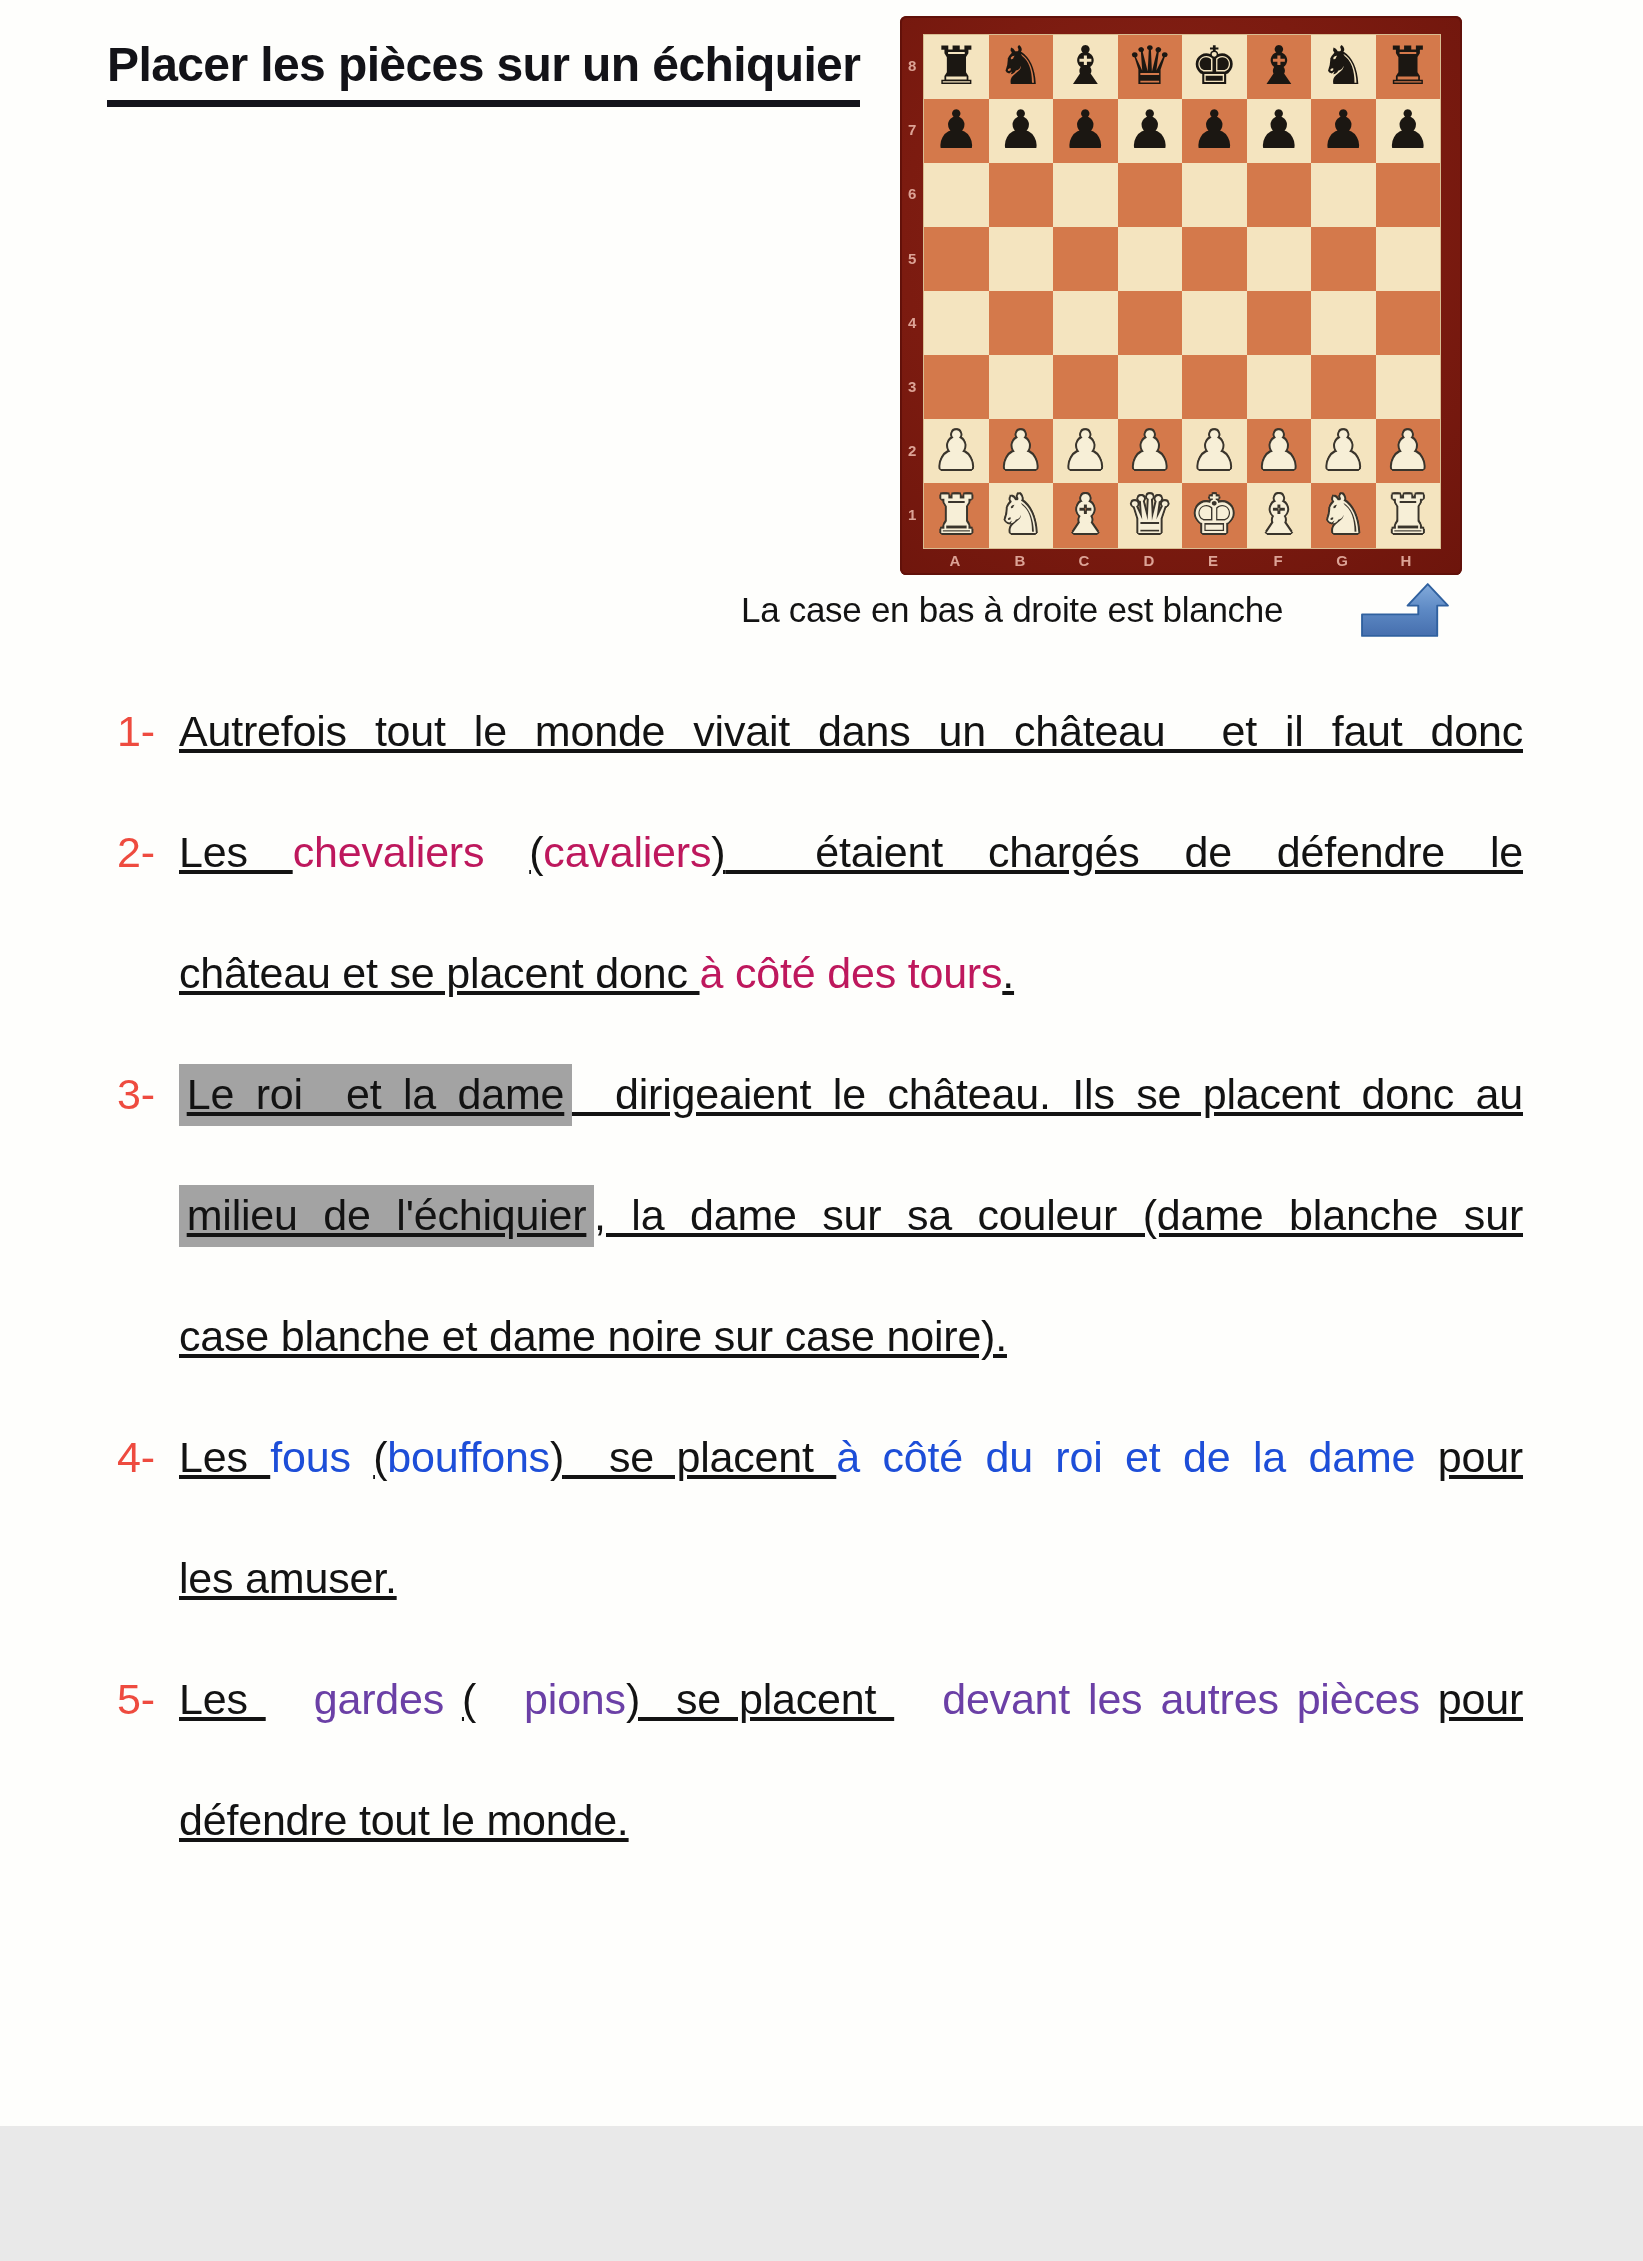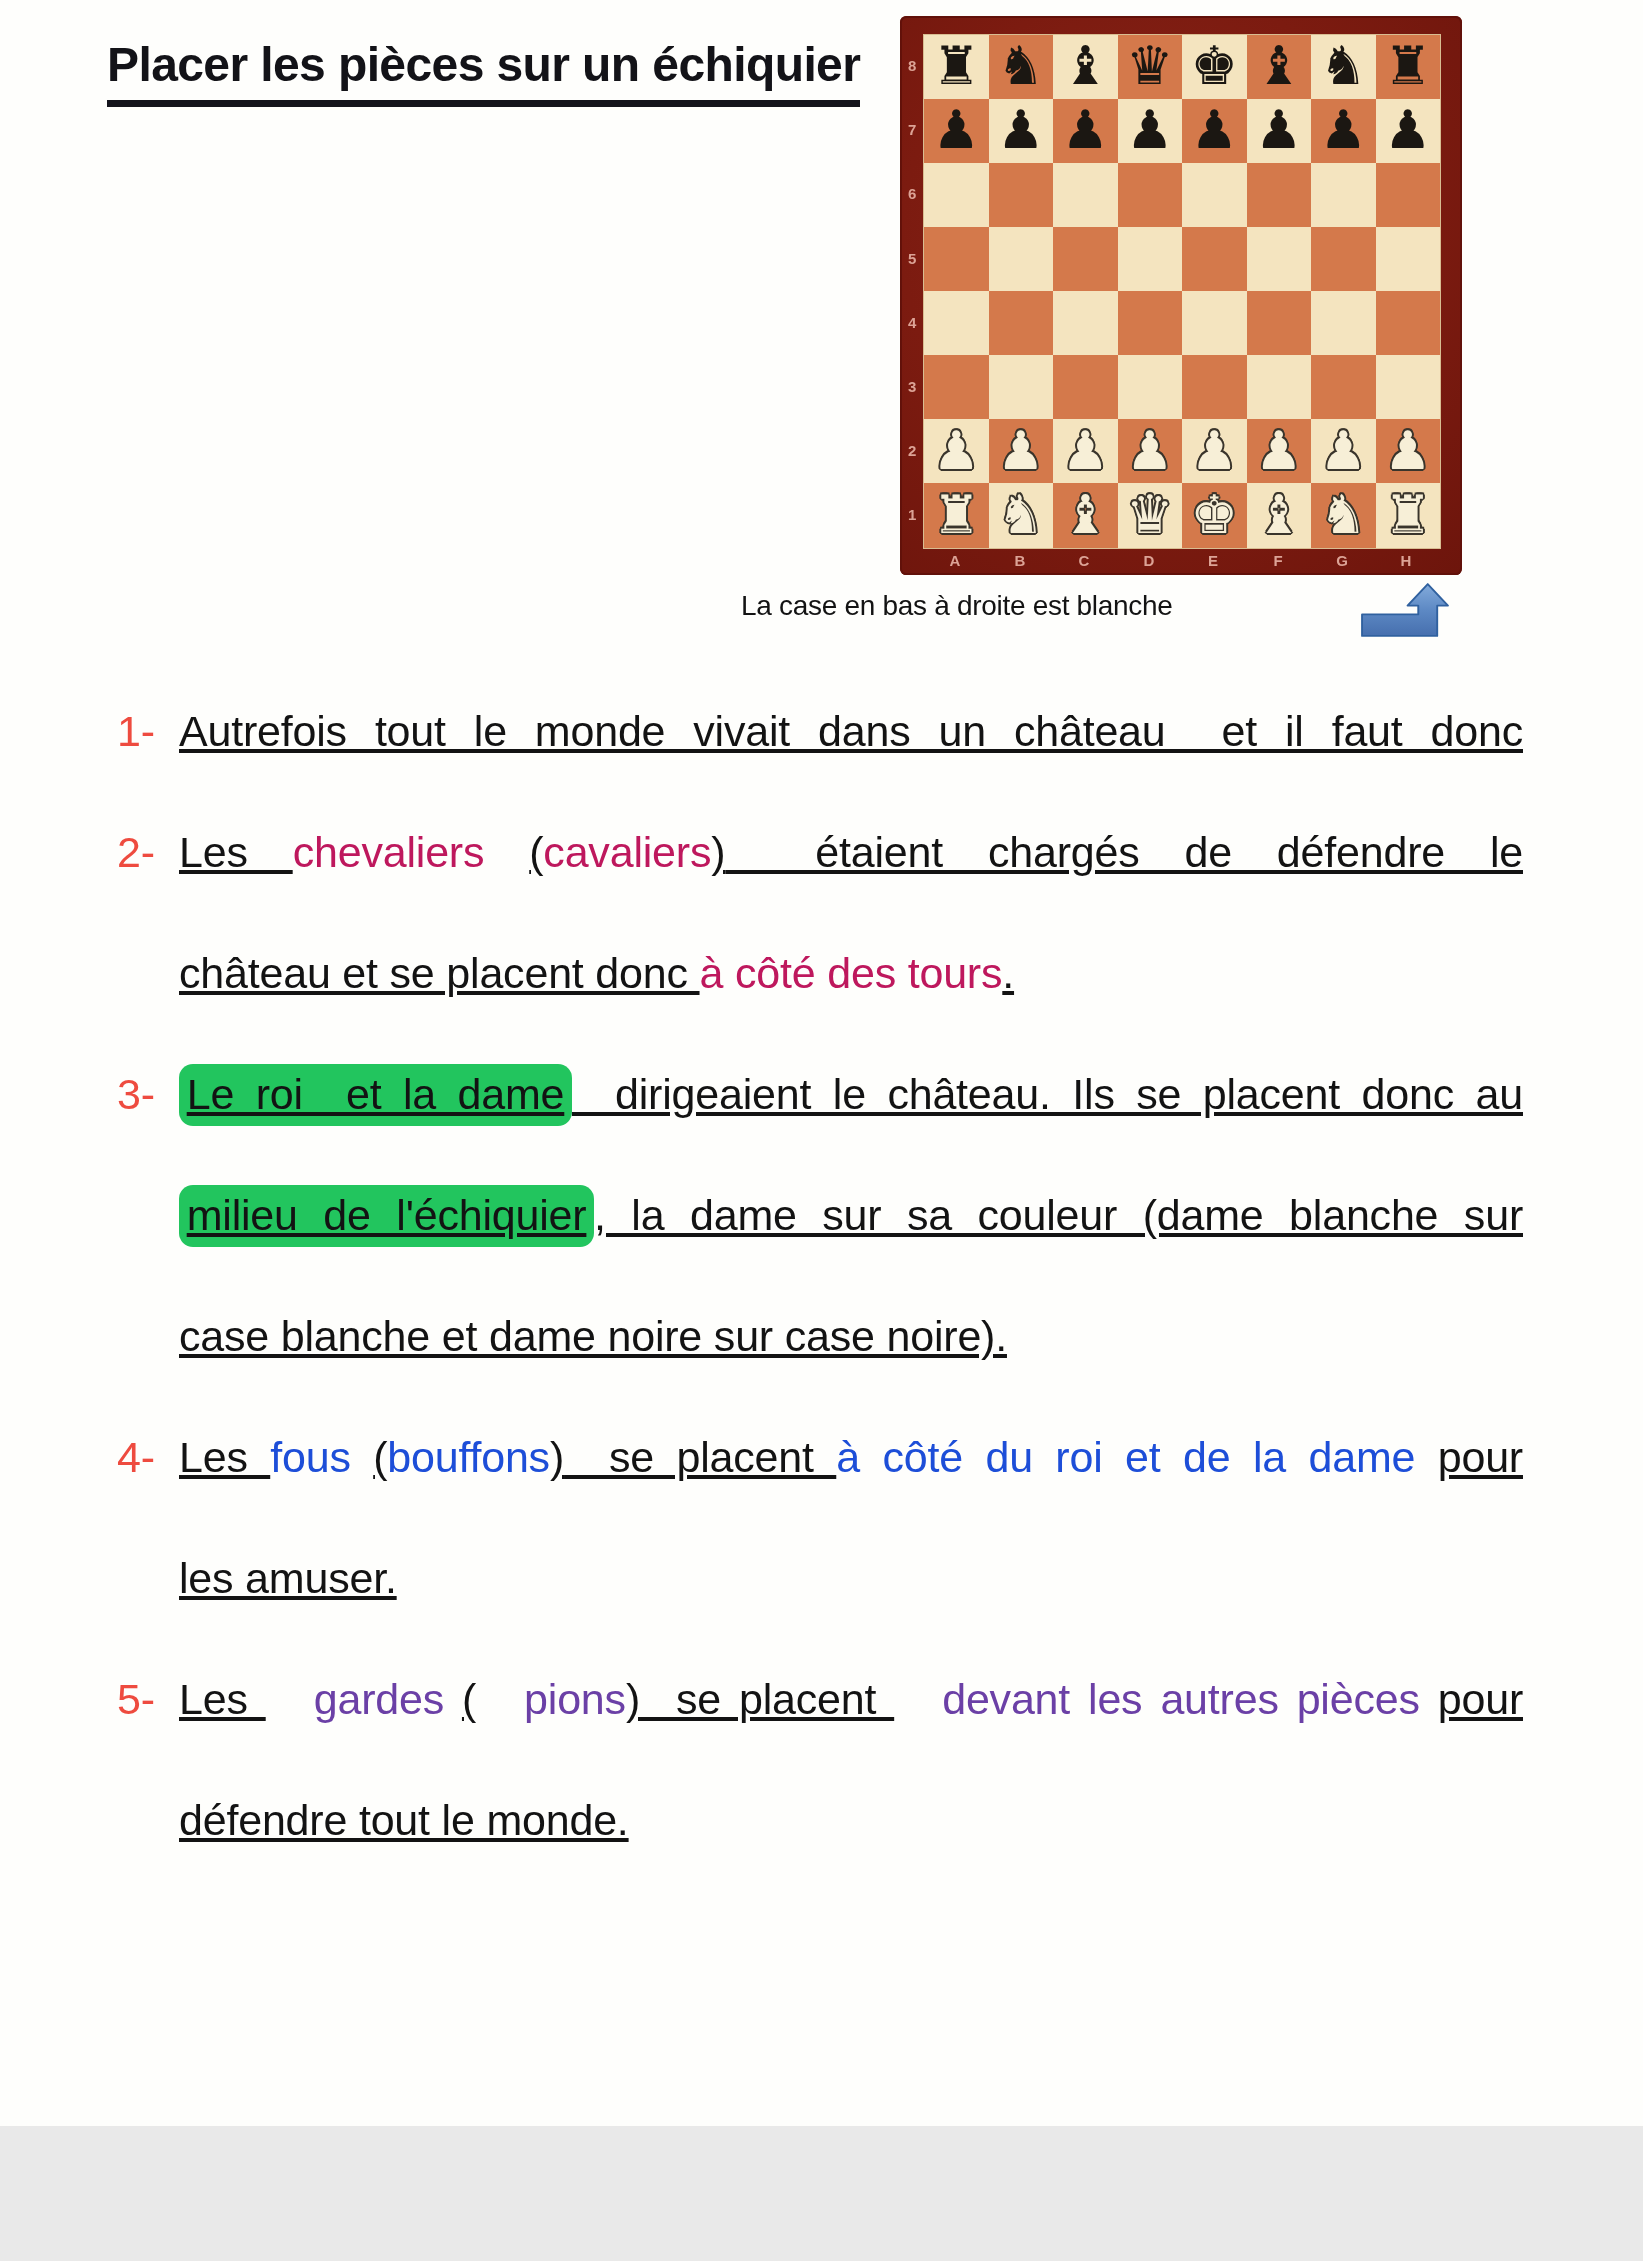--- a/index.html
+++ b/index.html
@@ -41,40 +41,40 @@
   .rank-label{
     position:absolute; left:2.6px; width:19.3px; text-align:center;
     font-size:15px; font-weight:bold; color:#dca396; font-family:"Liberation Sans",sans-serif;
   }
   .file-label{
     position:absolute; top:536px; width:18px; text-align:center;
     font-size:15px; font-weight:bold; color:#dca396; font-family:"Liberation Sans",sans-serif;
   }
   
   .caption{
-    position:absolute; left:741px; top:590px; font-size:28px; color:#131313;
+    position:absolute; left:741px; top:590px; font-size:35px; color:#131313;
     letter-spacing:-0.3px;
   }
   .arrow{position:absolute; left:1357px; top:577px;}
   
   .content{
     position:absolute; left:179px; top:671px; width:1344px;
     font-size:43px; color:#131313; letter-spacing:-0.2px;
   }
   .line{
     position:relative; height:121px; line-height:121px; white-space:nowrap;
   }
   .line.justify{ text-align:justify; text-align-last:justify; }
   .num{ position:absolute; left:-62px; top:0; font-weight:normal; }
   .c-black{color:#131313;text-decoration:underline;}
   .c-red{color:#ee4b3f;}
   .c-blue{color:#be185d;}
   .c-green{color:#1d4ed8;}
   .c-purple{color:#6b40a6;margin-left:48px;}
-  .hl{ background:#22c55e; padding:6.4px 7.7px 7.7px 7.7px;border-radius:14px; }
+  .hl{ background:#a3a3a3; padding:6.4px 7.7px 7.7px 7.7px; }
   .smudge{position:absolute; left:3.9px; top:2196px;}
 </style>
 </head>
 <body>
 
 <div class="page">
 
   <h1 class="title">Placer les pièces sur un échiquier</h1>
 
   <div class="board">

